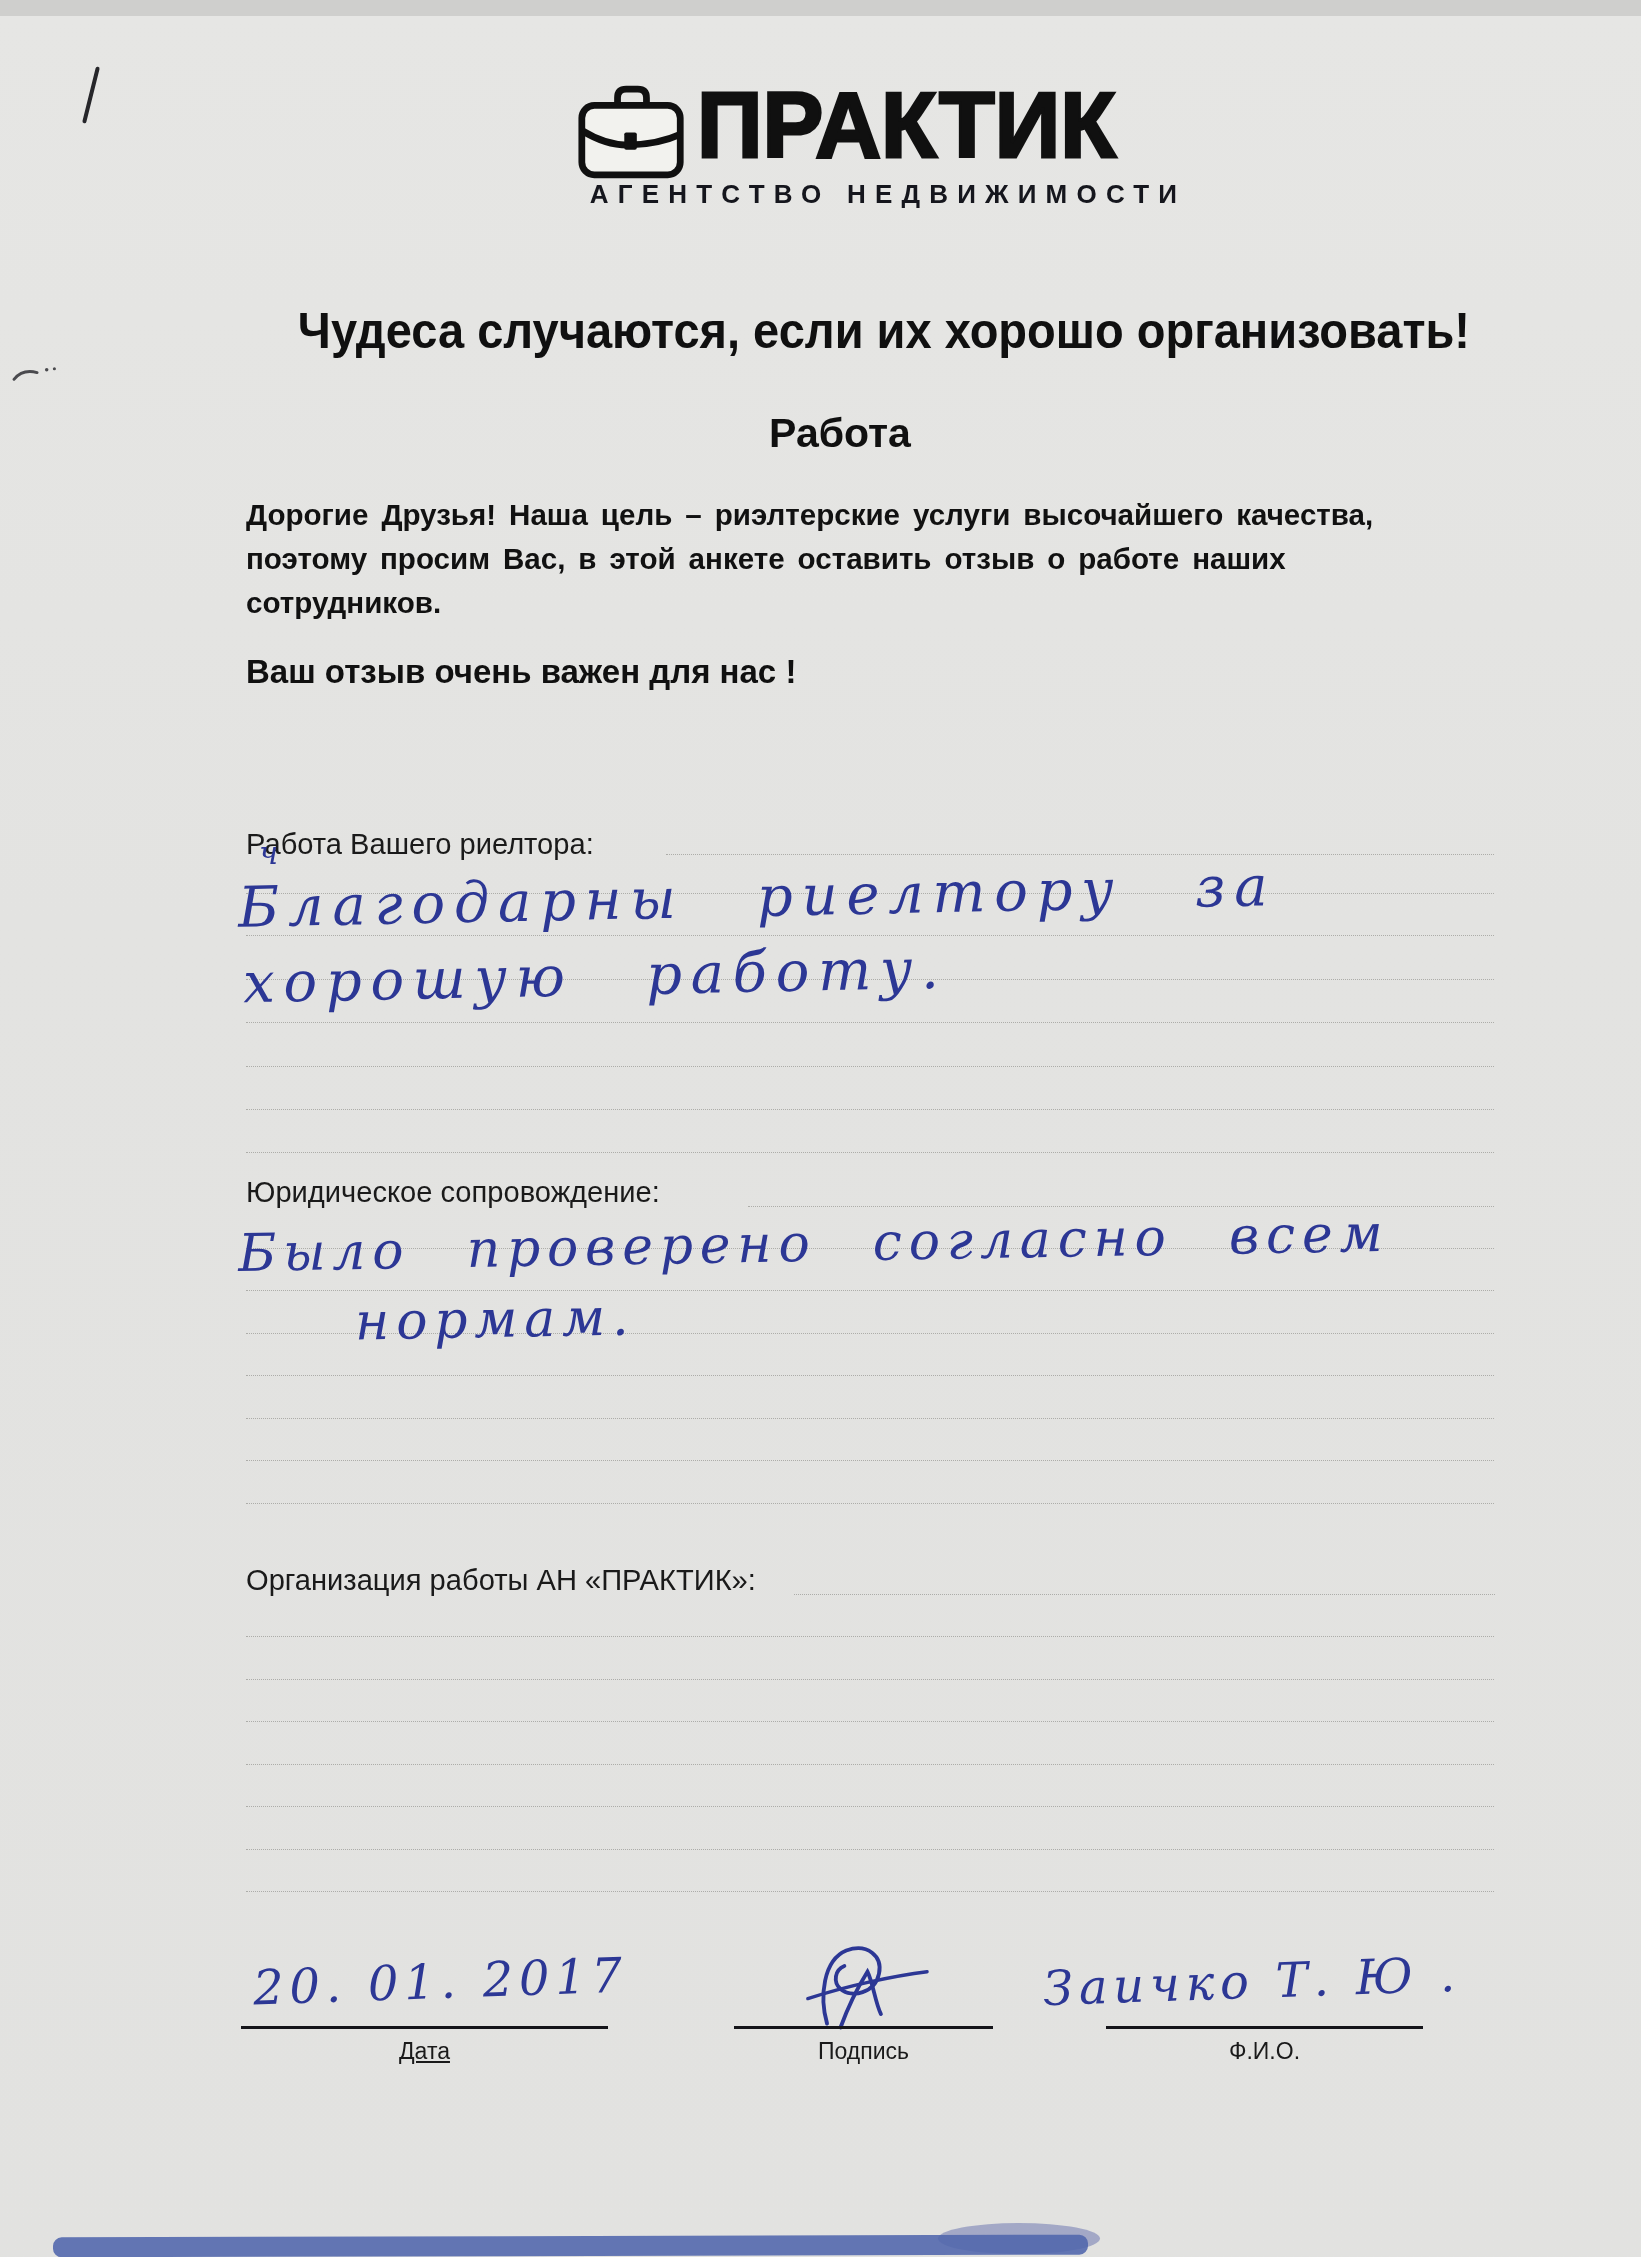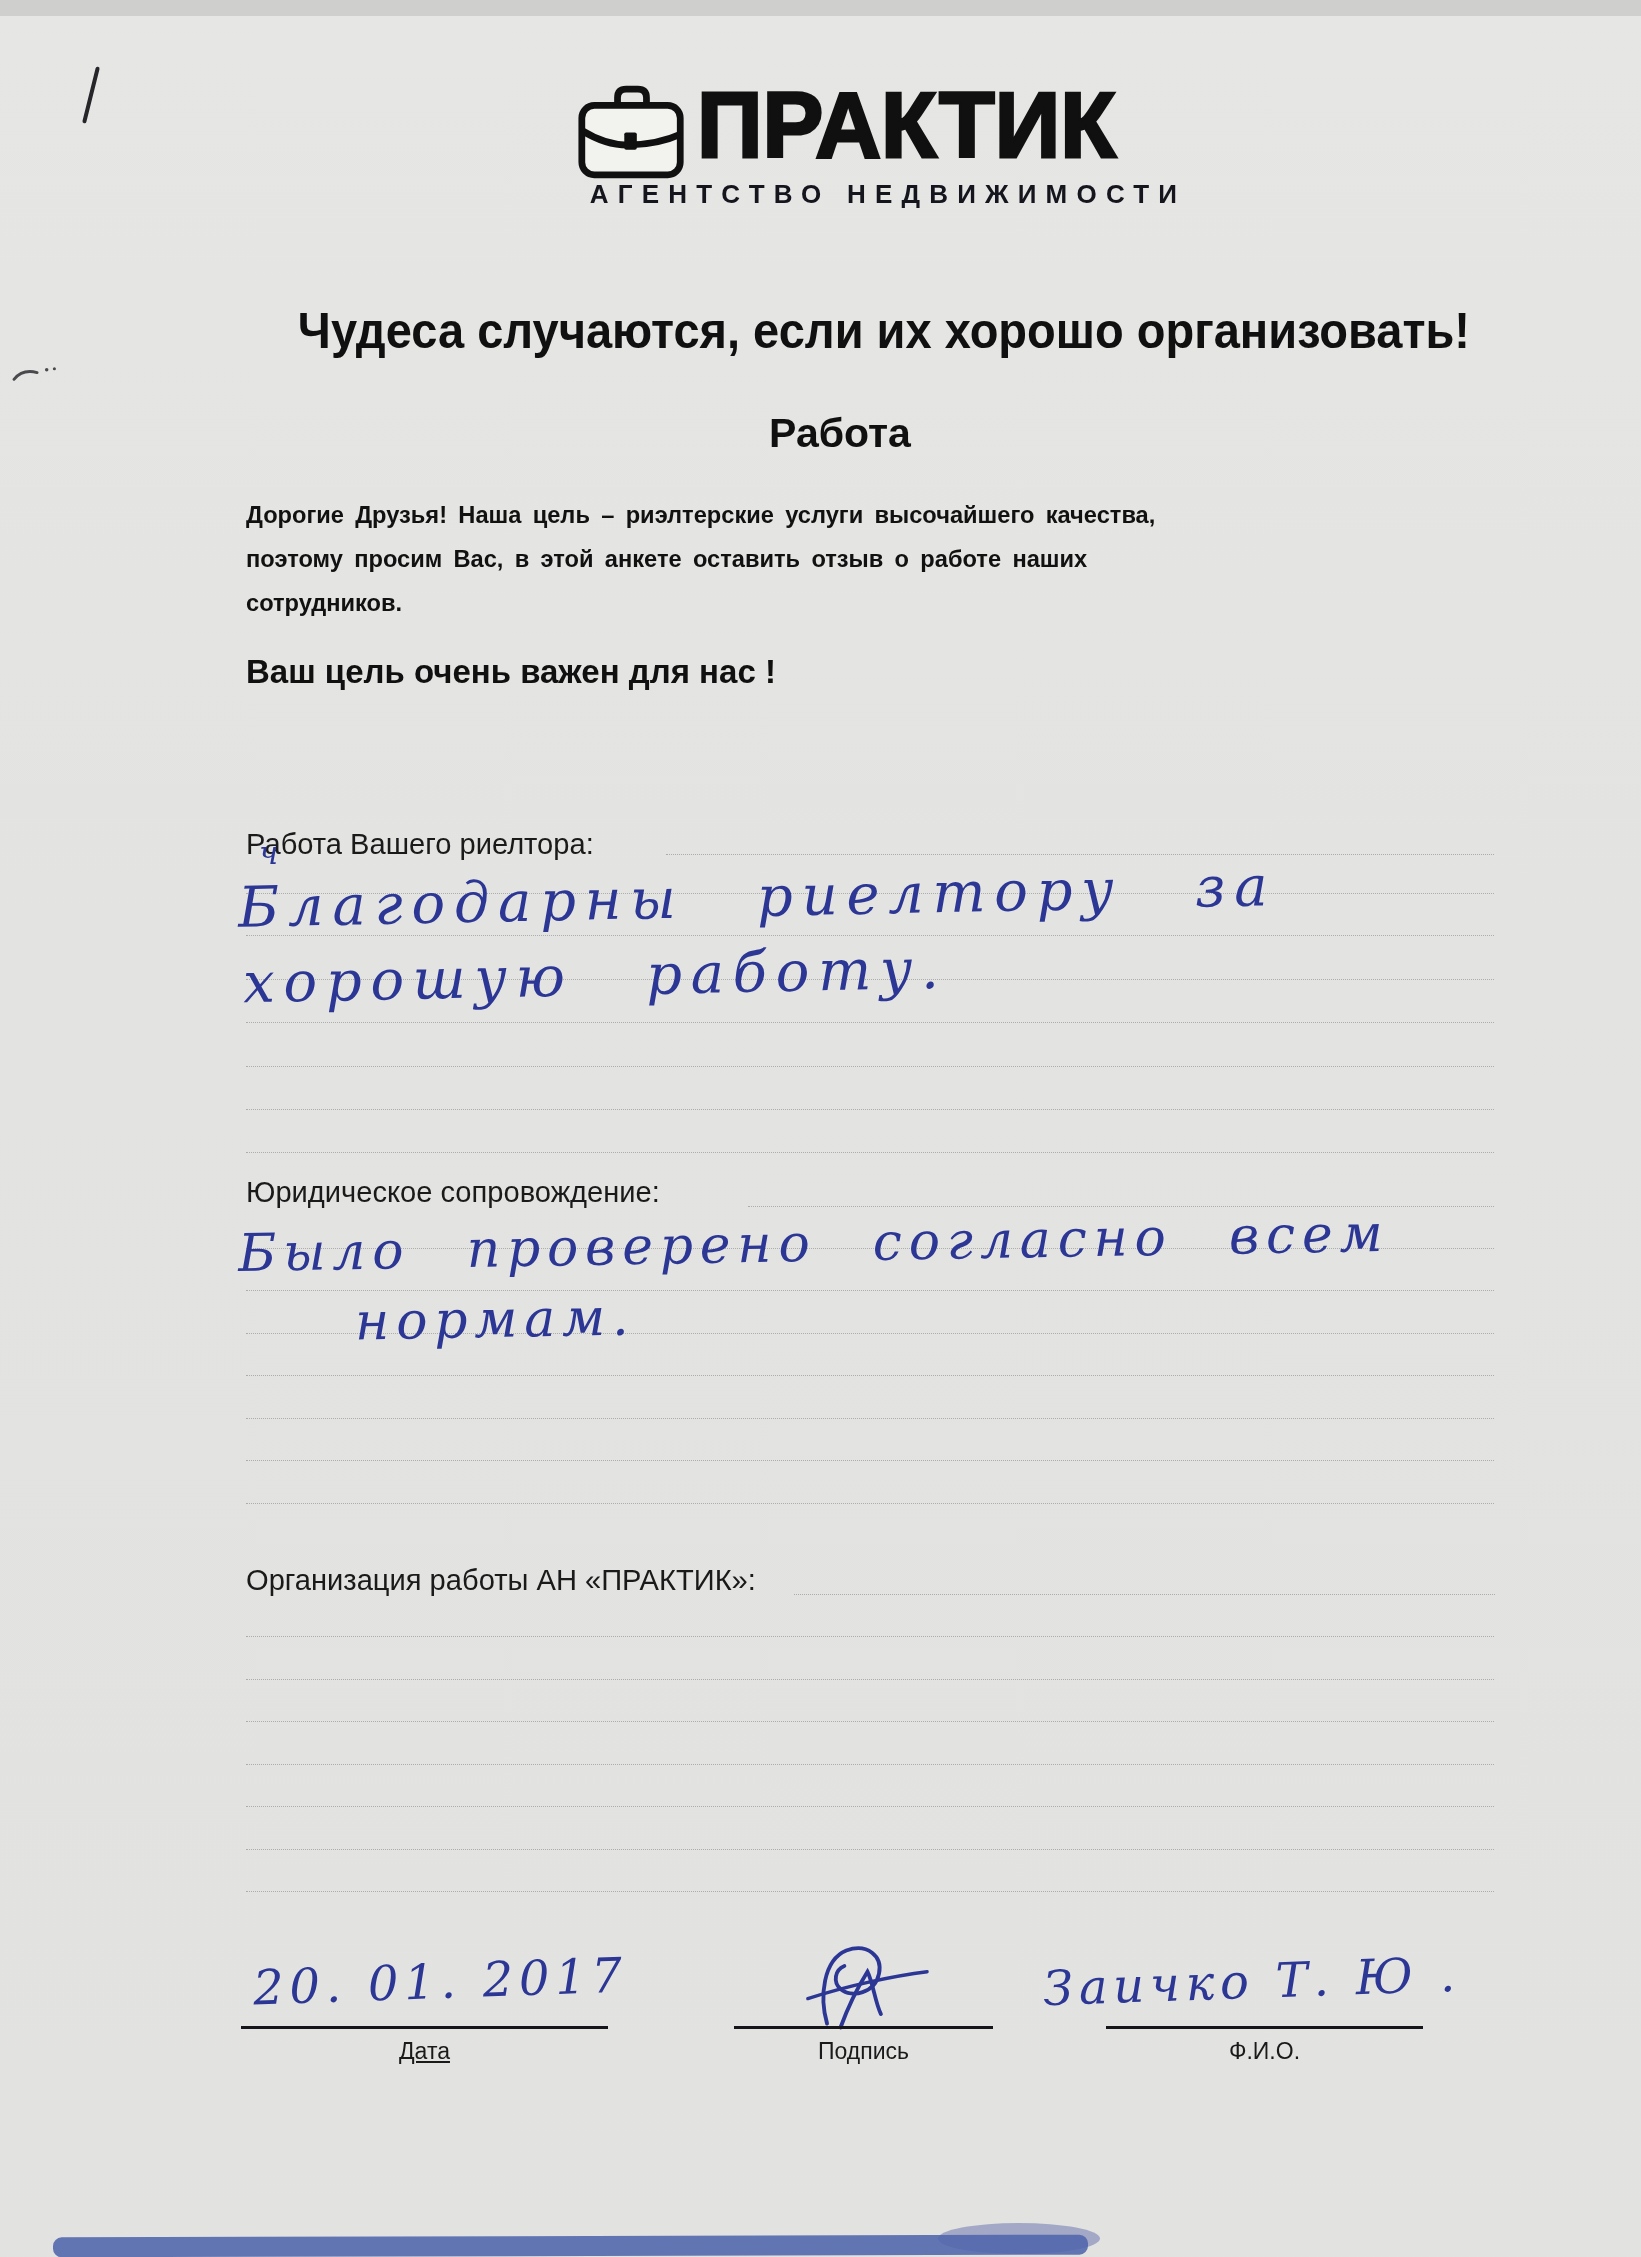--- a/index.html
+++ b/index.html
@@ -34,21 +34,21 @@
     transform:scaleX(0.94);transform-origin:center;
     color:#101010;
   }
   .form-title{
     position:absolute;left:0;top:394px;width:1641px;
     text-align:center;padding-left:39px;box-sizing:border-box;
     font-size:41px;font-weight:bold;color:#101010;
   }
   .intro{
     position:absolute;left:246px;top:477px;width:1274px;
-    font-size:24px;line-height:44px;font-weight:bold;color:#111;
+    font-size:30px;line-height:44px;font-weight:bold;color:#111;
   }
   .intro .intro-line{white-space:nowrap;word-spacing:4.8px;transform:scaleX(.985);transform-origin:left;}
   .note{
     position:absolute;left:246px;top:637px;
     font-size:33px;font-weight:bold;color:#101010;white-space:nowrap;
   }
   
   .q-label{
     position:absolute;left:246px;
     font-size:30px;color:#1a1a1a;white-space:nowrap;
@@ -114,21 +114,21 @@
   </svg>
 
   <div class="form-title">Работа</div>
 
   <div class="intro">
     <div class="intro-line">Дорогие Друзья! Наша цель – риэлтерские услуги высочайшего качества,</div>
     <div class="intro-line">поэтому просим Вас, в этой анкете оставить  отзыв о работе наших</div>
     <div class="intro-line">сотрудников.</div>
   </div>
 
-  <div class="note">Ваш цель очень важен для нас !</div>
+  <div class="note">Ваш отзыв очень важен для нас !</div>
 
   <div class="q-label" style="top:811px;">Работа Вашего риелтора:</div>
   <div class="dotline" style="left:666px;top:838px;width:828px;"></div>
   <div class="dotline" style="left:246px;top:877px;width:1248px;"></div>
   <div class="dotline" style="left:246px;top:919px;width:1248px;"></div>
   <div class="dotline" style="left:246px;top:963px;width:1248px;"></div>
   <div class="dotline" style="left:246px;top:1006px;width:1248px;"></div>
   <div class="dotline" style="left:246px;top:1050px;width:1248px;"></div>
   <div class="dotline" style="left:246px;top:1093px;width:1248px;"></div>
   <div class="dotline" style="left:246px;top:1136px;width:1248px;"></div>

